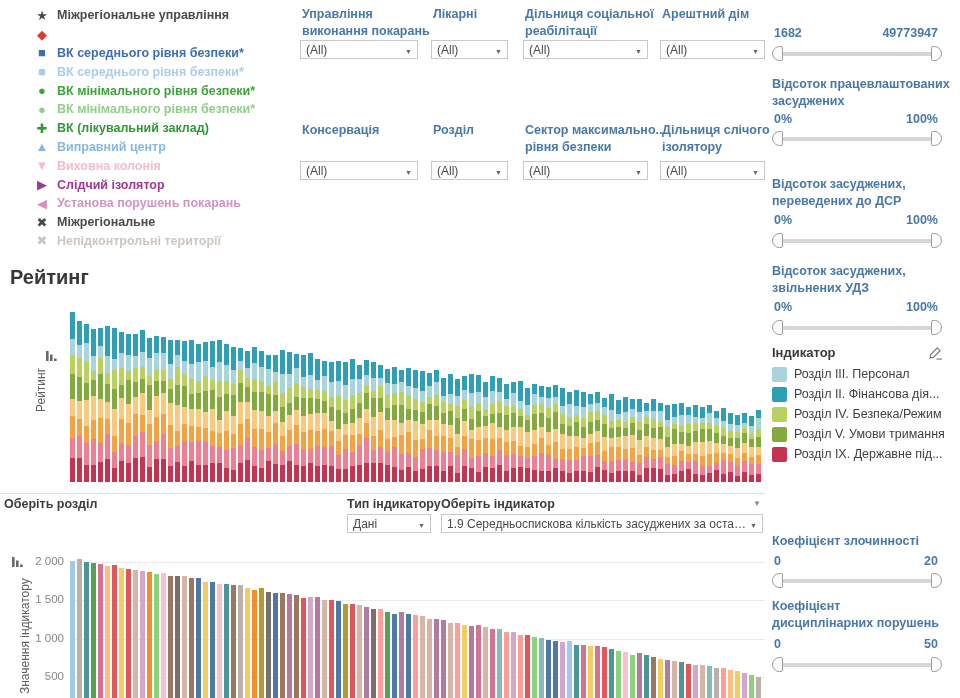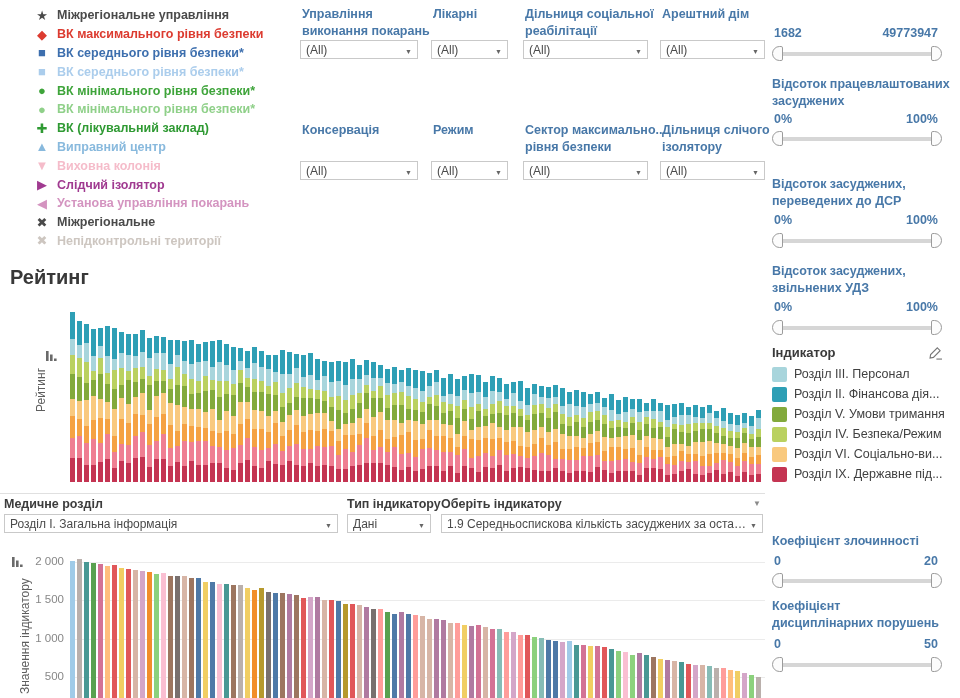--- a/index.html
+++ b/index.html
@@ -64,21 +64,20 @@
 
 <div class="page">
 
   <div class="abs il">
       <div class="il-row">
         <span class="il-icon" style="color: rgb(74, 74, 74);">★</span>
         <span class="il-label" style="color: rgb(74, 74, 74);">Міжрегіональне управління</span>
       </div>
       <div class="il-row">
         <span class="il-icon" style="color: rgb(220, 59, 48);">◆</span>
-        <span class="il-label" style="color: rgb(220, 59, 48);">ВК максимального рівня безпеки</span>
       </div>
       <div class="il-row">
         <span class="il-icon" style="color: rgb(61, 111, 174);">■</span>
         <span class="il-label" style="color: rgb(61, 111, 174);">ВК середнього рівня безпеки*</span>
       </div>
       <div class="il-row">
         <span class="il-icon" style="color: rgb(171, 205, 236);">■</span>
         <span class="il-label" style="color: rgb(171, 205, 236);">ВК середнього рівня безпеки*</span>
       </div>
       <div class="il-row">
@@ -100,21 +99,21 @@
       <div class="il-row">
         <span class="il-icon" style="color: rgb(245, 188, 202);">▼</span>
         <span class="il-label" style="color: rgb(245, 188, 202);">Виховна колонія</span>
       </div>
       <div class="il-row">
         <span class="il-icon" style="color: rgb(160, 58, 144);">▶</span>
         <span class="il-label" style="color: rgb(160, 58, 144);">Слідчий ізолятор</span>
       </div>
       <div class="il-row">
         <span class="il-icon" style="color: rgb(212, 148, 192);">◀</span>
-        <span class="il-label" style="color: rgb(212, 148, 192);">Установа управління покарань</span>
+        <span class="il-label" style="color: rgb(212, 148, 192);">Установа порушень покарань</span>
       </div>
       <div class="il-row">
         <span class="il-icon" style="color: rgb(74, 74, 74);">✖</span>
         <span class="il-label" style="color: rgb(74, 74, 74);">Міжрегіональне</span>
       </div>
       <div class="il-row">
         <span class="il-icon" style="color: rgb(205, 198, 192);">✖</span>
         <span class="il-label" style="color: rgb(205, 198, 192);">Непідконтрольні території</span>
       </div>
     </div>
@@ -127,30 +126,26 @@
   <div class="abs ind-items">
       <div class="ind-row">
         <span class="ind-swatch" style="background: rgb(168, 213, 220);"></span>
         <span class="ind-label">Розділ III. Персонал</span>
       </div>
       <div class="ind-row">
         <span class="ind-swatch" style="background: rgb(46, 159, 181);"></span>
         <span class="ind-label">Розділ II. Фінансова дія...</span>
       </div>
       <div class="ind-row">
+        <span class="ind-swatch" style="background: rgb(186, 209, 96);"></span>
+        <span class="ind-label">Розділ IV. Безпека/Режим</span>
+      </div>
+      <div class="ind-row">
         <span class="ind-swatch" style="background: rgb(131, 170, 60);"></span>
         <span class="ind-label">Розділ V. Умови тримання</span>
-      </div>
-      <div class="ind-row">
-        <span class="ind-swatch" style="background: rgb(186, 209, 96);"></span>
-        <span class="ind-label">Розділ IV. Безпека/Режим</span>
-      </div>
-      <div class="ind-row">
-        <span class="ind-swatch" style="background: rgb(249, 201, 126);"></span>
-        <span class="ind-label">Розділ VI. Соціально-ви...</span>
       </div>
       <div class="ind-row">
         <span class="ind-swatch" style="background: rgb(196, 52, 82);"></span>
         <span class="ind-label">Розділ IX. Державне під...</span>
       </div>
     </div>
 
   <div class="abs rating-title">Рейтинг</div>
   <svg class="abs" style="left:46px;top:350px" width="12" height="12" viewBox="0 0 12 12">
     <rect x="0" y="1" width="2.6" height="10" fill="#6a6a6a"></rect>
@@ -1145,31 +1140,27 @@
         <div style="height: 8.2px; background: rgb(186, 209, 96);"></div>
         <div style="height: 9.8px; background: rgb(131, 170, 60);"></div>
         <div style="height: 8.7px; background: rgb(249, 201, 126);"></div>
         <div style="height: 8.4px; background: rgb(245, 162, 67);"></div>
         <div style="height: 9.9px; background: rgb(239, 126, 146);"></div>
         <div style="height: 8.5px; background: rgb(196, 52, 82);"></div>
       </div>
     </div>
 
   <div class="abs bf-divider"></div>
-  <div class="bf-label" style="left:4px">Медичне розділ</div>
-  <div class="dd bf-dd" style="left:4px;width:334px">
-    <span class="dd-val">Розділ I. Загальна інформація</span>
-    <span class="caret"></span>
-  </div>
+  <div class="bf-label" style="left:4px">Оберіть розділ</div>
   <div class="bf-label" style="left:347px">Тип індикатору</div>
   <div class="dd bf-dd" style="left:347px;width:84px">
     <span class="dd-val">Дані</span>
     <span class="caret"></span>
   </div>
-  <div class="bf-label" style="left:441px">Оберіть індикатору</div>
+  <div class="bf-label" style="left:441px">Оберіть індикатор</div>
   <div class="dd bf-dd" style="left:441px;width:322px">
     <span class="dd-val">1.9 Середньоспискова кількість засуджених за останні...</span>
     <span class="caret"></span>
   </div>
   <div class="abs mini-caret" style="left:753px;top:499px">▼</div>
 
   <svg class="abs" style="left:12px;top:556px" width="12" height="12" viewBox="0 0 12 12">
     <rect x="0" y="1" width="2.6" height="10" fill="#6a6a6a"></rect>
     <rect x="4" y="4.5" width="2.6" height="6.5" fill="#6a6a6a"></rect>
     <rect x="8" y="8.5" width="2.6" height="2.5" fill="#6a6a6a"></rect>
@@ -1307,21 +1298,21 @@
     <div class="abs blue-label" style="left: 662px; top: 6px; width: 121px;">Арештний дім</div>
     <div class="dd" style="left: 660px; top: 40px; width: 105px;">
       <span class="dd-val">(All)</span>
       <span class="caret"></span>
     </div>
     <div class="abs blue-label" style="left: 302px; top: 122px; width: 134px;">Консервація</div>
     <div class="dd" style="left: 300px; top: 161px; width: 118px;">
       <span class="dd-val">(All)</span>
       <span class="caret"></span>
     </div>
-    <div class="abs blue-label" style="left: 433px; top: 122px; width: 93px;">Режим</div>
+    <div class="abs blue-label" style="left: 433px; top: 122px; width: 93px;">Розділ</div>
     <div class="dd" style="left: 431px; top: 161px; width: 77px;">
       <span class="dd-val">(All)</span>
       <span class="caret"></span>
     </div>
     <div class="abs blue-label" style="left: 525px; top: 122px; width: 141px;">Сектор максимально...
 рівня безпеки</div>
     <div class="dd" style="left: 523px; top: 161px; width: 125px;">
       <span class="dd-val">(All)</span>
       <span class="caret"></span>
     </div>

